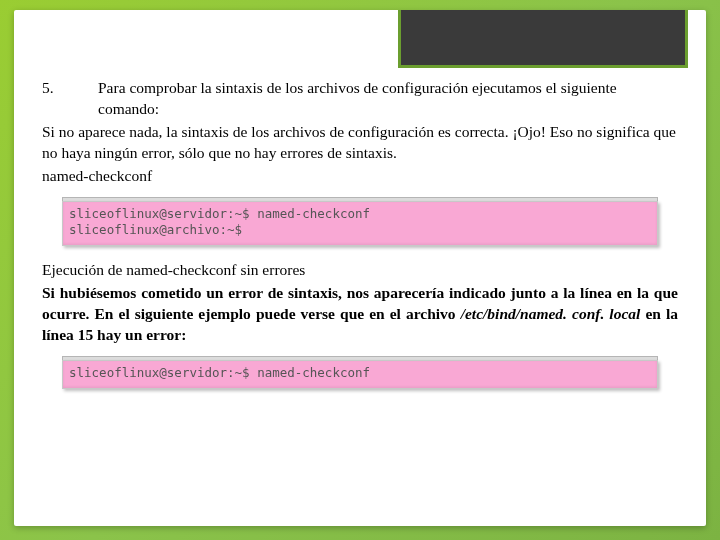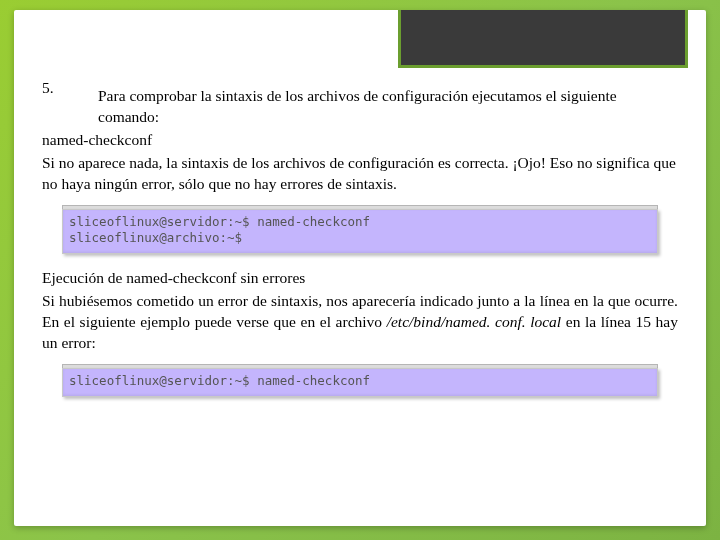--- a/index.html
+++ b/index.html
@@ -32,63 +32,63 @@
     border-top: none;
   }
   .content {
     padding: 68px 28px 20px 28px;
     font-size: 15.5px;
     line-height: 1.35;
     color: #000;
   }
   .para1-wrap { display: flex; }
   .num-col { width: 56px; flex-shrink: 0; }
-  .para-text { flex: 1; margin-top: 8px; }
+  .para-text { flex: 1; }
   .block { margin-bottom: 2px; }
   .terminal {
     margin: 10px 20px 14px 20px;
     display: flex;
     flex-direction: column;
   }
   .term-top {
     height: 4px;
     background: #dcdcdc;
     border: 1px solid #b5b5b5;
     border-bottom: none;
   }
   .term-body {
-    background: #c4b5fd;
+    background: #f9a8d4;
     border: 1px solid #c8c8c8;
     padding: 4px 6px 6px 6px;
     font-family: 'DejaVu Sans Mono', Menlo, Consolas, monospace;
     font-size: 12.5px;
     line-height: 1.35;
     color: #555;
     box-shadow: inset 0 -1px 3px rgba(0,0,0,0.08), 2px 2px 3px rgba(0,0,0,0.25);
   }
   .caption { margin-top: 0; }
-  .justified { text-align: justify; }
+  .justified { text-align: justify; font-weight: bold; }
   .italic { font-style: italic; }
 </style>
 </head>
 <body>
 
 <div class="slide">
   <div class="corner-box"></div>
 
   <div class="content">
 
     <div class="para1-wrap block">
       <div class="num-col">5.</div>
       <div class="para-text">Para comprobar la sintaxis de los archivos de configuración ejecutamos el siguiente comando:</div>
     </div>
 
+    <div class="block">Si no aparece nada, la sintaxis de los archivos de configuración es correcta. ¡Ojo! Eso no significa que no haya ningún error, sólo que no hay errores de sintaxis.</div>
+
     <div class="block">named-checkconf</div>
-
-    <div class="block">Si no aparece nada, la sintaxis de los archivos de configuración es correcta. ¡Ojo! Eso no significa que no haya ningún error, sólo que no hay errores de sintaxis.</div>
 
     <div class="terminal">
       <div class="term-top"></div>
       <div class="term-body">
         <div>sliceoflinux@servidor:~$ named-checkconf</div>
         <div>sliceoflinux@archivo:~$</div>
       </div>
     </div>
 
     <div class="caption block">Ejecución de named-checkconf sin errores</div>

